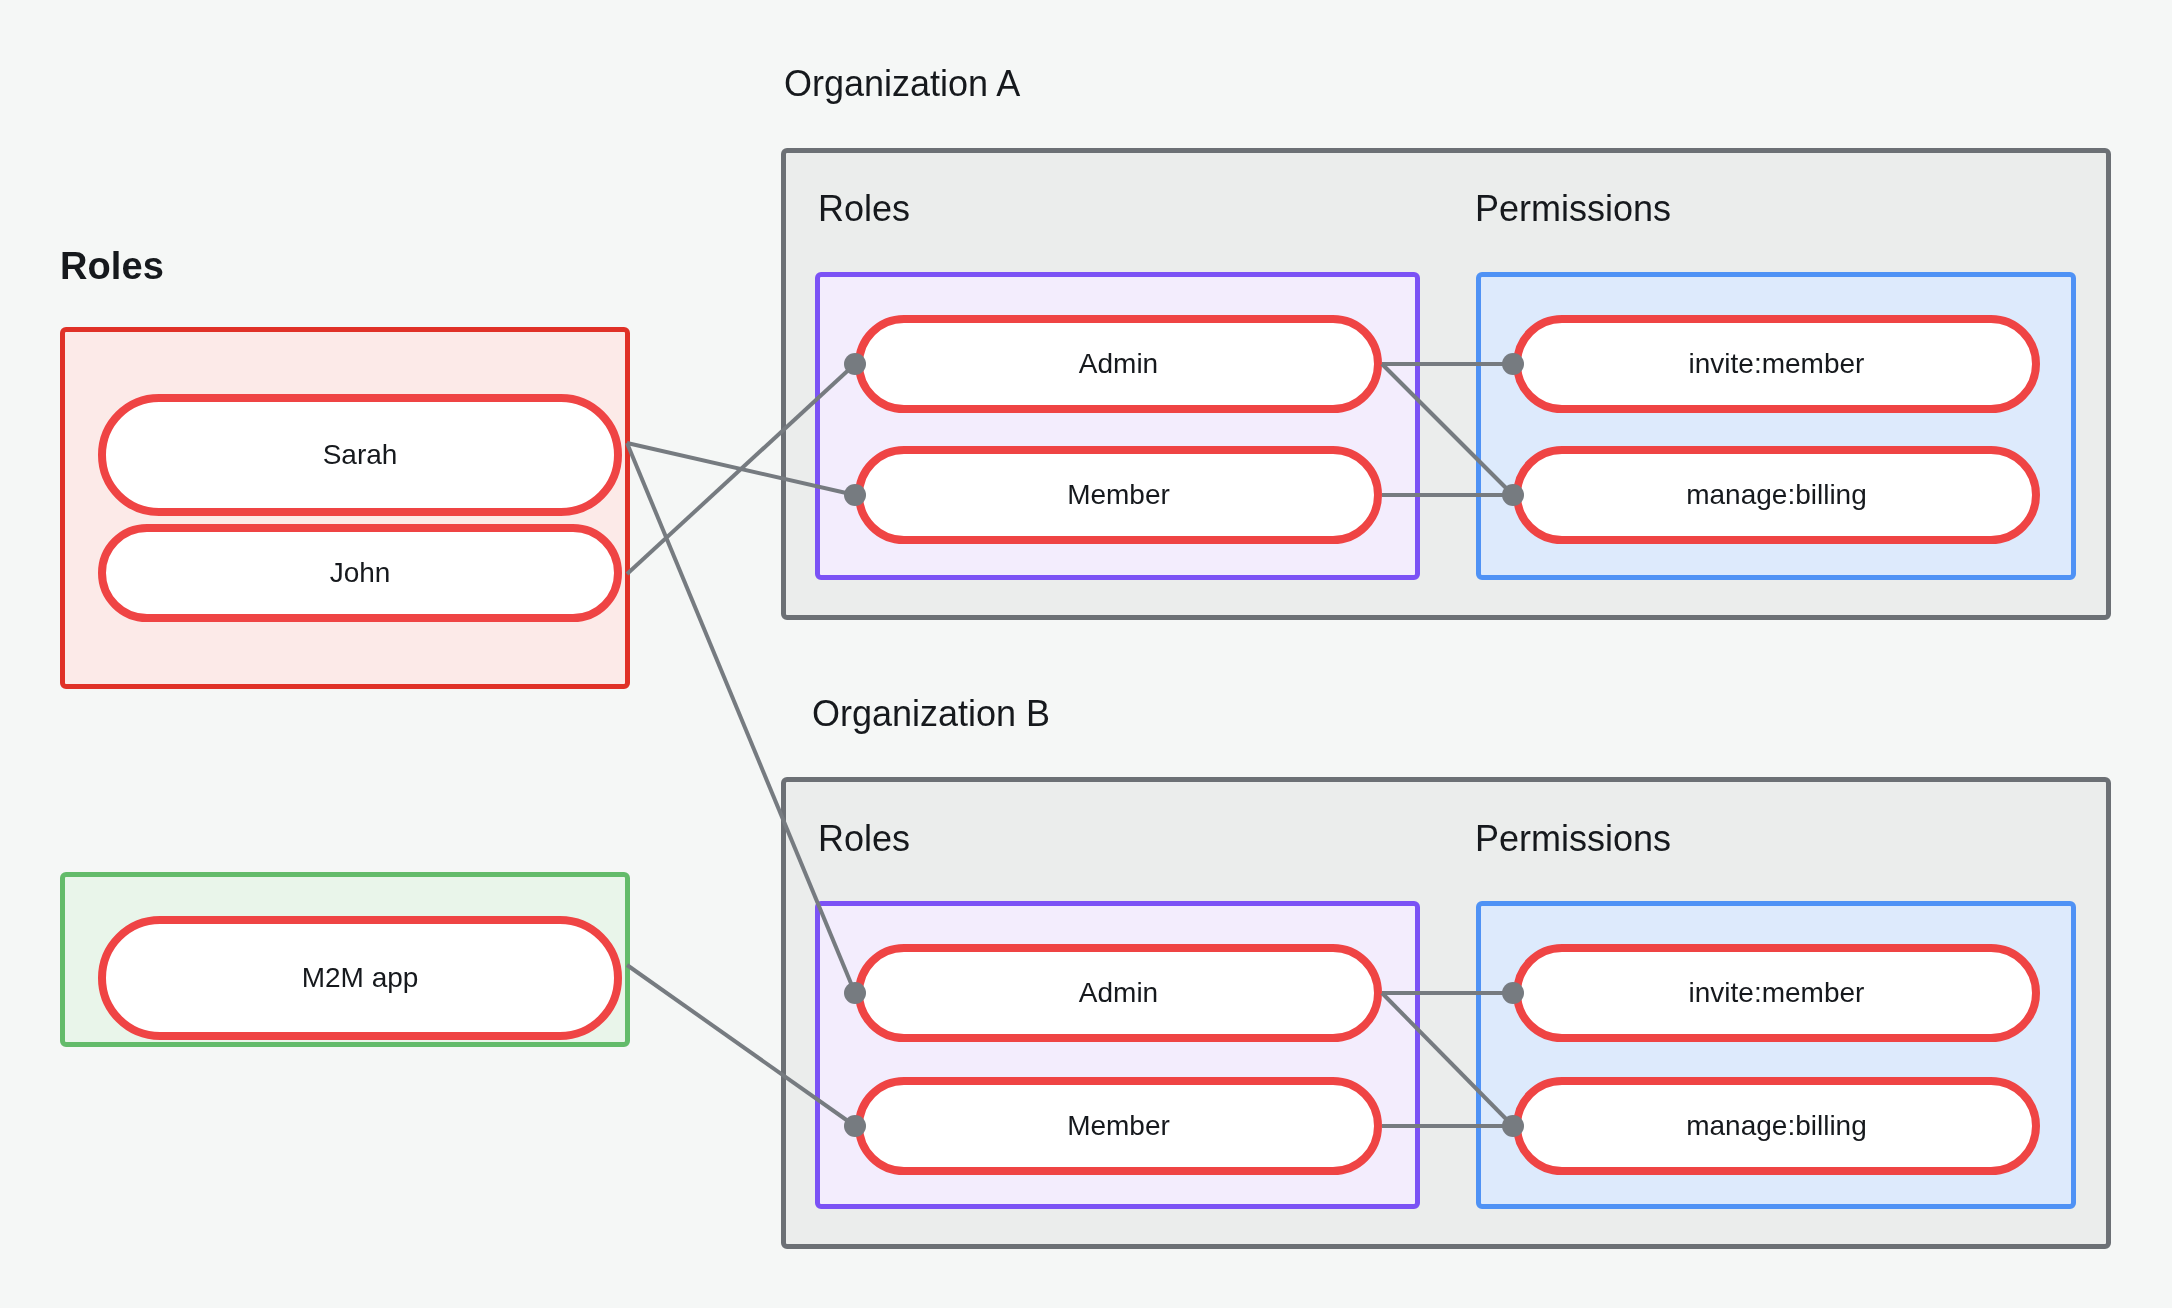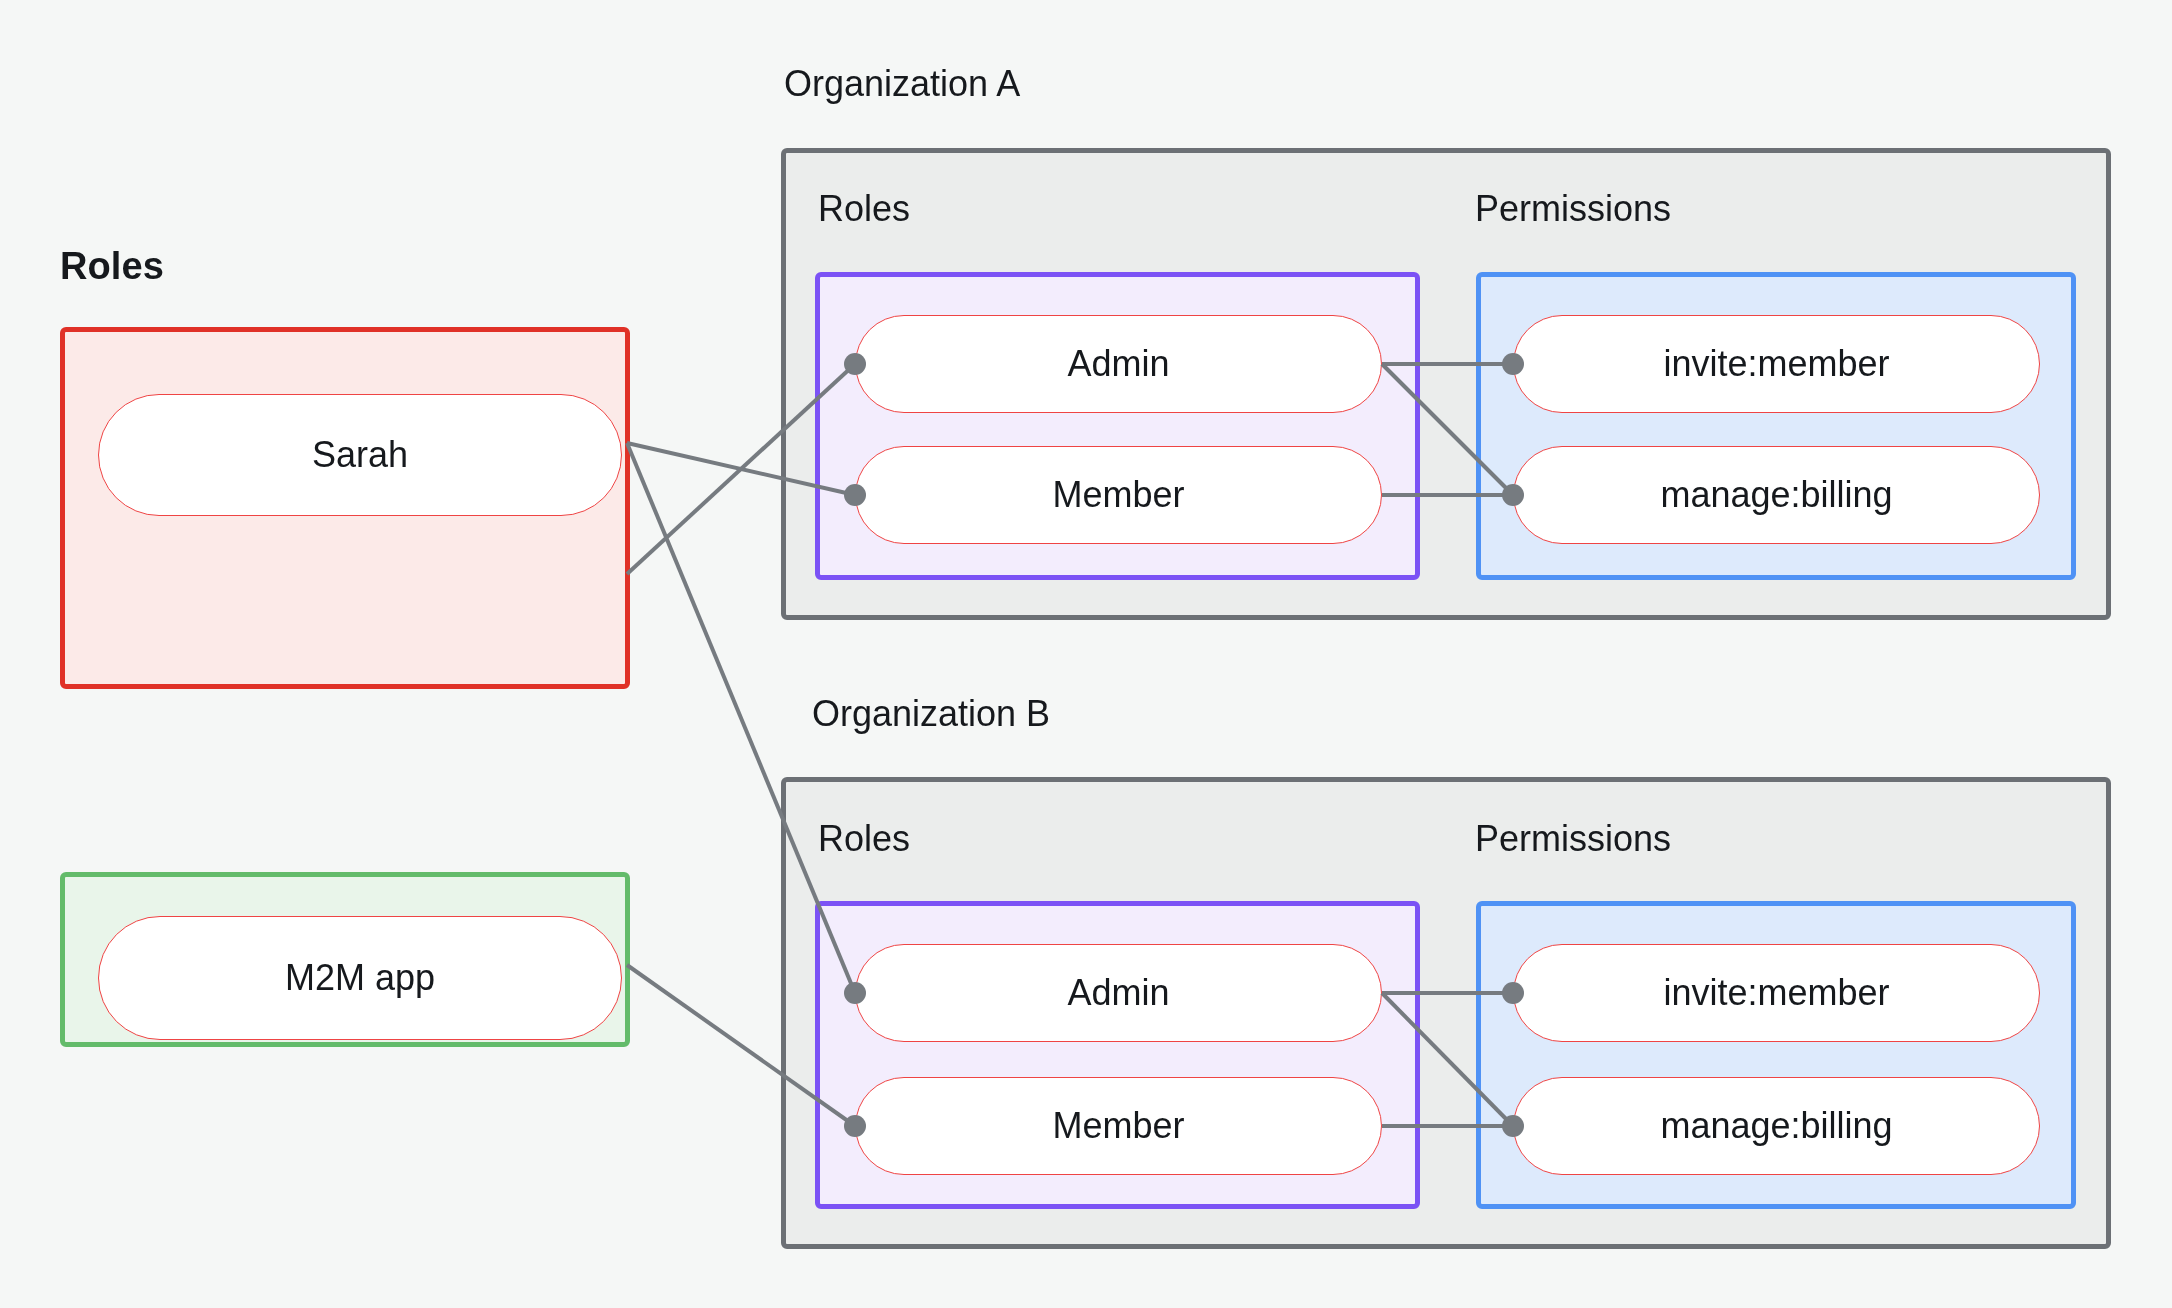--- a/index.html
+++ b/index.html
@@ -81,26 +81,26 @@
   .box-perms {
     border: 5px solid #4f92f5;
     background: #ddeafc;
   }
 
   
   .pill {
     position: absolute;
     box-sizing: border-box;
     background: #ffffff;
-    border: 1px solid #ef4444;
+    border: 8px solid #ef4444;
     border-radius: 999px;
     display: flex;
     align-items: center;
     justify-content: center;
-    font-size: 36px;
+    font-size: 28px;
     color: #16191d;
     z-index: 4;
     white-space: nowrap;
   }
 </style>
 </head>
 <body>
 
 <div id="canvas">
 
@@ -140,20 +140,23 @@
   </svg>
 
   <div class="group-title" style="left:60px; top:245px;">Roles</div>
 
   <div class="box box-users" style="left:60px; top:327px; width:570px; height:362px;"></div>
 
   <div class="pill" style="left:98px; top:394px; width:524px; height:122px;">
     <span>Sarah</span>
   </div>
 
+  <div class="pill" style="left:98px; top:524px; width:524px; height:98px;">
+    <span>John</span>
+  </div>
 
 
   <div class="box box-m2m" style="left:60px; top:872px; width:570px; height:175px;"></div>
 
   <div class="pill" style="left:98px; top:916px; width:524px; height:124px;">
     <span>M2M app</span>
   </div>
 
   <div class="org-title" style="left:784px; top:63px;">Organization A</div>
 

